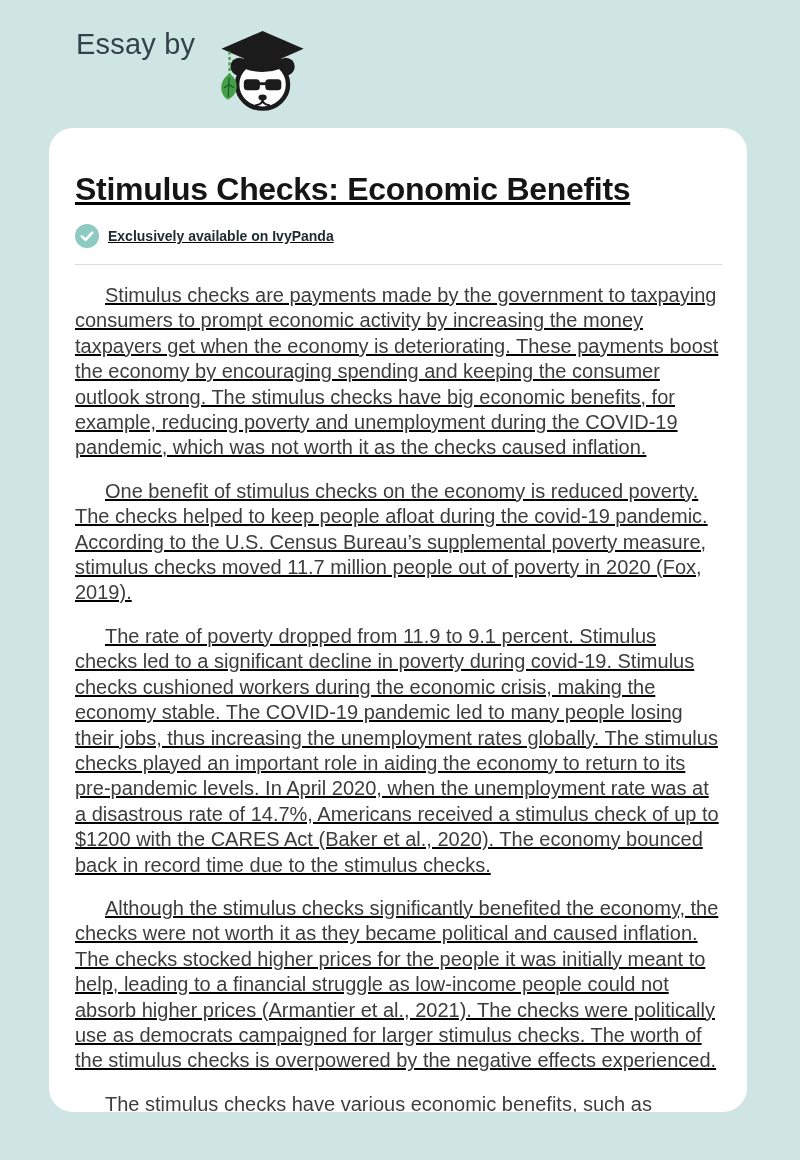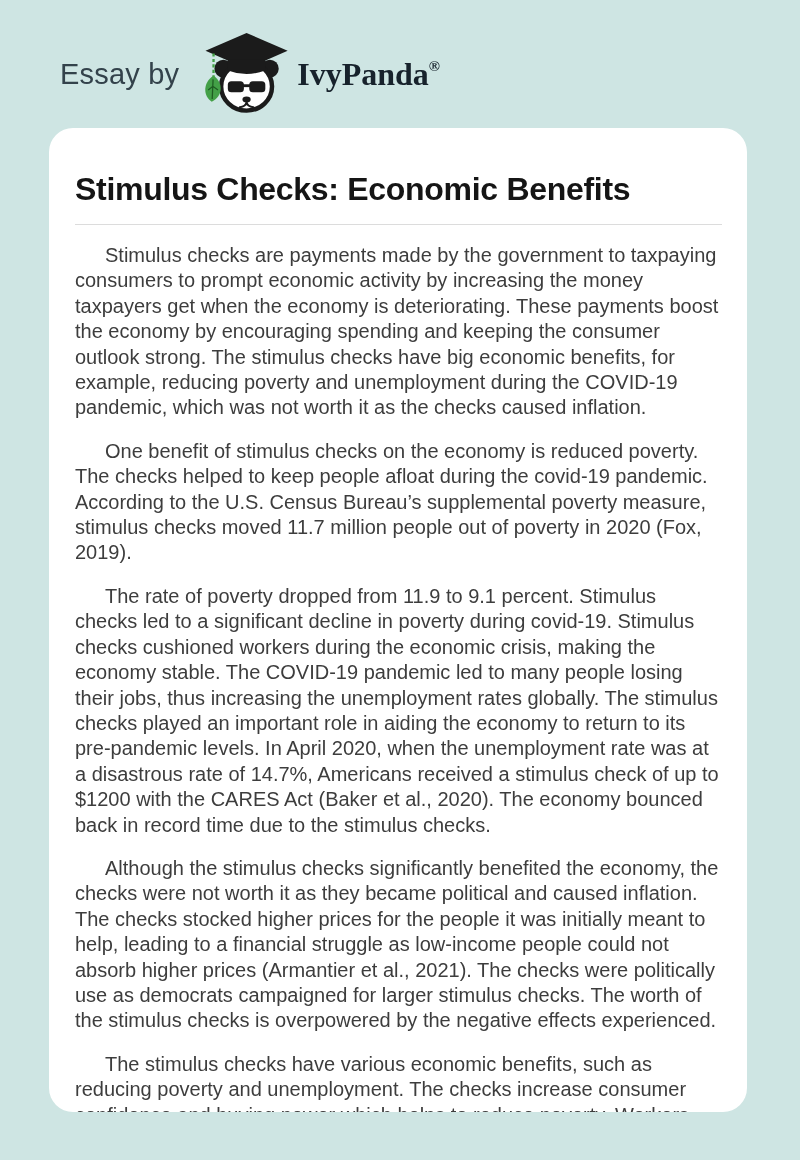--- a/index.html
+++ b/index.html
@@ -7,24 +7,24 @@
     width: 800px;
     height: 1160px;
     background: #cee5e3;
     font-family: "Liberation Sans", sans-serif;
     -webkit-font-smoothing: antialiased;
     overflow: hidden;
   }
   
   .site-header {
     display: flex;
-    align-items: center;
     height: 92px;
     padding: 28px 0 0 60px;
     box-sizing: content-box;
+    margin-left: 16px;
   }
   .essay-by {
     font-size: 29px;
     color: #33424b;
     letter-spacing: 0.2px;
   }
   .logo {
     width: 100px;
     height: 88px;
     margin-left: 14px;
@@ -45,20 +45,21 @@
   
   .card {
     margin: 8px 0 0 49px;
     width: 698px;
     height: 984px;
     background: #ffffff;
     border-radius: 24px;
     box-sizing: border-box;
     padding: 42px 25px 0 26px;
     overflow: hidden;
+    text-decoration: underline;
   }
   .essay-title {
     margin: 0;
     font-size: 32px;
     font-weight: 700;
     color: #151515;
     letter-spacing: -0.3px;
     line-height: 38px;
   }
   .badge {
@@ -114,26 +115,34 @@
 
       <rect x="39" y="56" width="18" height="12.5" rx="4" fill="#1b1b1b"></rect>
       <rect x="63" y="56" width="18" height="12.5" rx="4" fill="#1b1b1b"></rect>
       <rect x="55" y="59.5" width="10" height="3.2" fill="#1b1b1b"></rect>
 
       <ellipse cx="60" cy="76.5" rx="4.6" ry="3.2" fill="#1b1b1b"></ellipse>
       <path d="M60 79.5 q-1 5 -7.5 5.8 M60 79.5 q1 5 7.5 5.8" stroke="#1b1b1b" stroke-width="2.4" fill="none" stroke-linecap="round"></path>
     </svg>
   </span>
 
-  <span class="brand"><span>IvyPanda</span><sup>®</sup></span>
 </header>
 
 <main class="card">
   <h1 class="essay-title">Stimulus Checks: Economic Benefits</h1>
 
+  <div class="badge">
+    <span class="check-circle">
+      <svg viewBox="0 0 24 24" width="24" height="24" aria-hidden="true">
+        <circle cx="12" cy="12" r="12" fill="#8dcbc2"></circle>
+        <polyline points="6.8,12.4 10.6,15.8 17.2,8.6" fill="none" stroke="#ffffff" stroke-width="2.6" stroke-linecap="round" stroke-linejoin="round"></polyline>
+      </svg>
+    </span>
+    <span class="badge-label">Exclusively available on IvyPanda</span>
+  </div>
 
   <hr class="divider">
 
   <div class="essay-body">
     <p>Stimulus checks are payments made by the government to taxpaying consumers to prompt economic activity by increasing the money taxpayers get when the economy is deteriorating. These payments boost the economy by encouraging spending and keeping the consumer outlook strong. The stimulus checks have big economic benefits, for example, reducing poverty and unemployment during the COVID-19 pandemic, which was not worth it as the checks caused inflation.</p>
     <p>One benefit of stimulus checks on the economy is reduced poverty. The checks helped to keep people afloat during the covid-19 pandemic. According to the U.S. Census Bureau’s supplemental poverty measure, stimulus checks moved 11.7 million people out of poverty in 2020 (Fox, 2019).</p>
     <p>The rate of poverty dropped from 11.9 to 9.1 percent. Stimulus checks led to a significant decline in poverty during covid-19. Stimulus checks cushioned workers during the economic crisis, making the economy stable. The COVID-19 pandemic led to many people losing their jobs, thus increasing the unemployment rates globally. The stimulus checks played an important role in aiding the economy to return to its pre-pandemic levels. In April 2020, when the unemployment rate was at a disastrous rate of 14.7%, Americans received a stimulus check of up to $1200 with the CARES Act (Baker et al., 2020). The economy bounced back in record time due to the stimulus checks.</p>
     <p>Although the stimulus checks significantly benefited the economy, the checks were not worth it as they became political and caused inflation. The checks stocked higher prices for the people it was initially meant to help, leading to a financial struggle as low-income people could not absorb higher prices (Armantier et al., 2021). The checks were politically use as democrats campaigned for larger stimulus checks. The worth of the stimulus checks is overpowered by the negative effects experienced.</p>
     <p>The stimulus checks have various economic benefits, such as reducing poverty and unemployment. The checks increase consumer confidence and buying power which helps to reduce poverty. Workers were cushioned during the covid-19 pandemic as they were able to keep their jobs. However, the stimulus checks became political and caused</p>
   </div>

